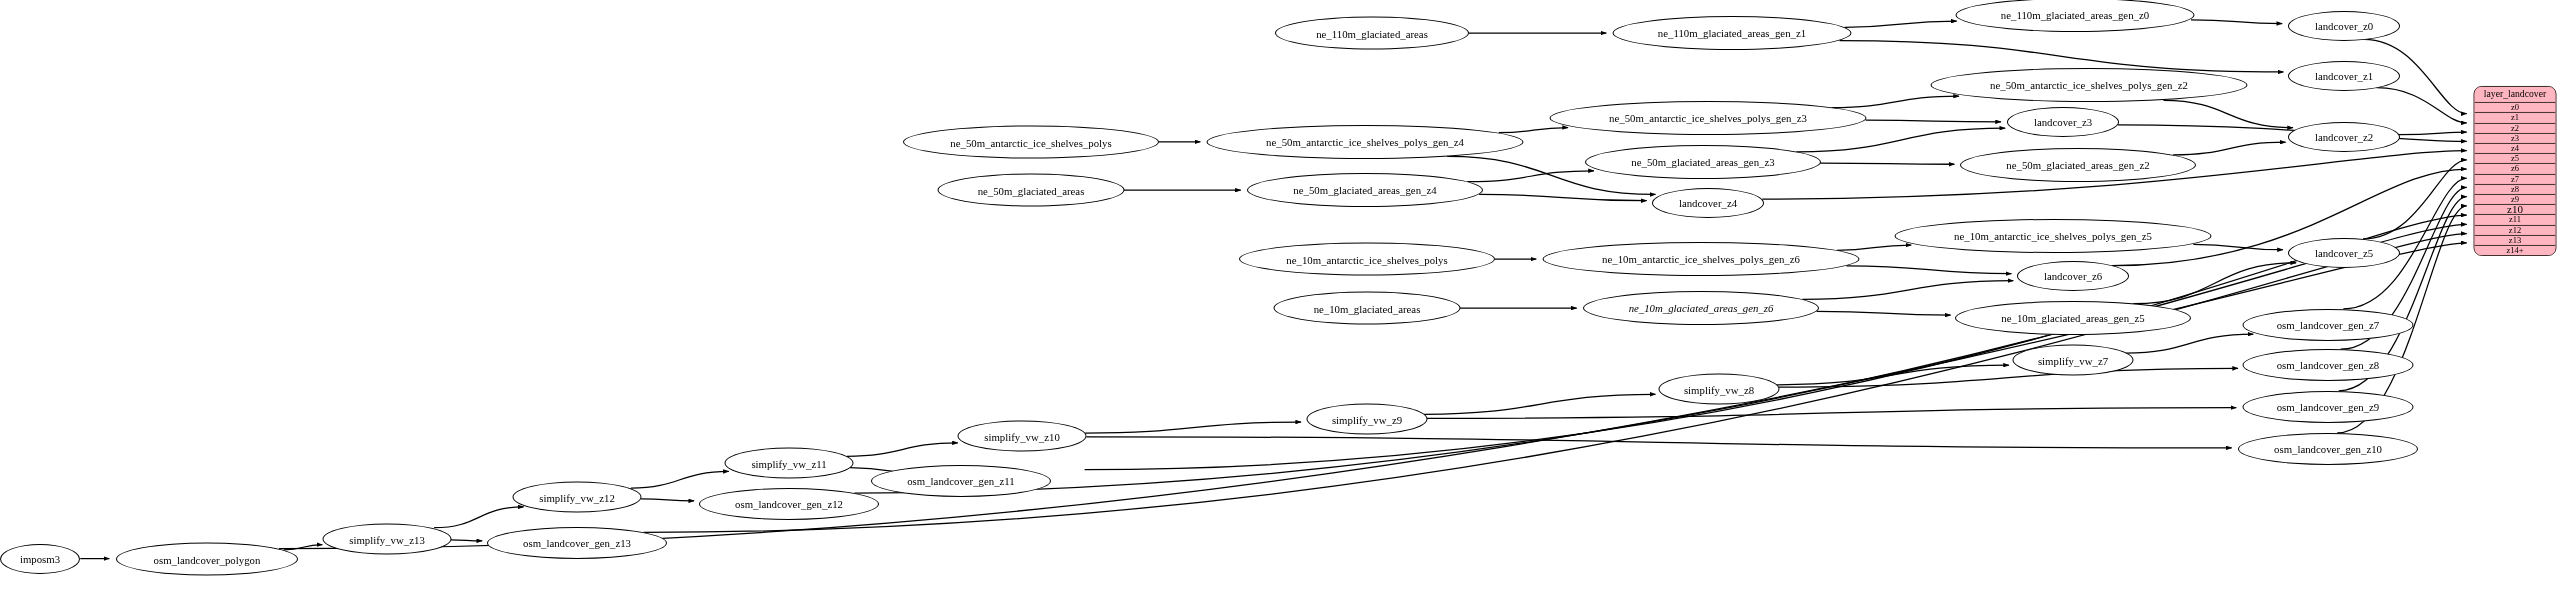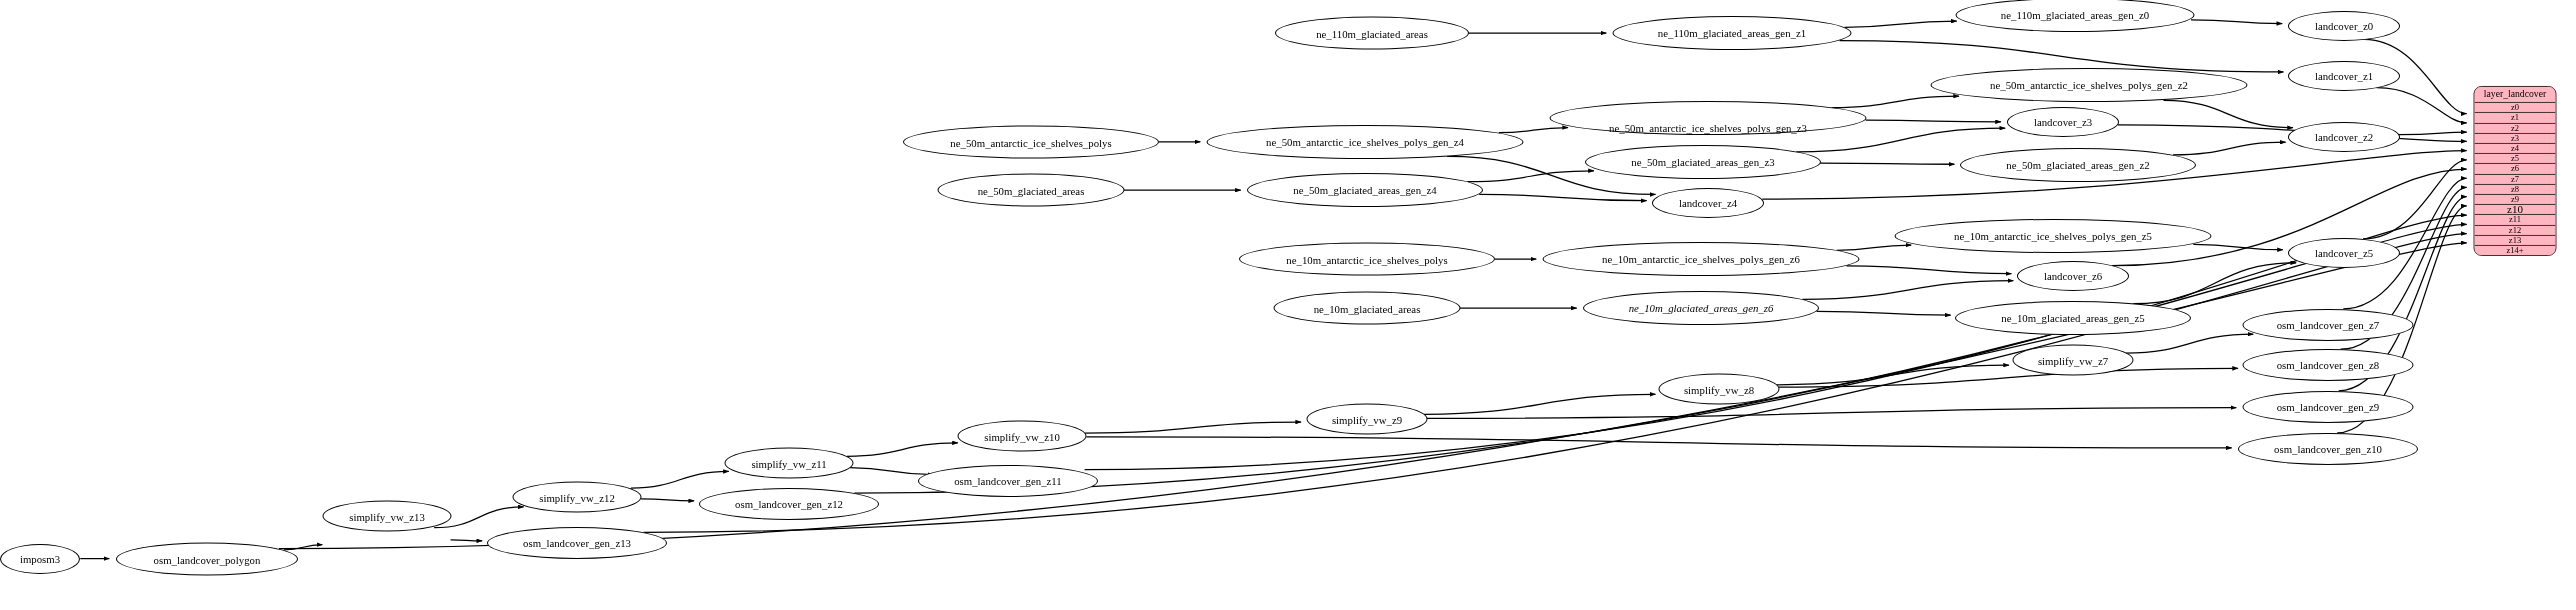--- a/index.html
+++ b/index.html
@@ -103,21 +103,21 @@
       </div>
       <div class="node" style="left: 2344px; top: 76px; width: 112px; height: 30px; font-size: 10.8px;">
         <span>landcover_z1</span>
       </div>
       <div class="node" style="left: 2344px; top: 137px; width: 112px; height: 30px; font-size: 10.8px;">
         <span>landcover_z2</span>
       </div>
       <div class="node" style="left: 2089px; top: 85px; width: 317px; height: 34px; font-size: 10.8px;">
         <span>ne_50m_antarctic_ice_shelves_polys_gen_z2</span>
       </div>
-      <div class="node" style="left: 1708px; top: 118px; width: 317px; height: 34px; font-size: 10.8px; align-items: flex-end;">
+      <div class="node" style="left: 1708px; top: 118px; width: 317px; height: 34px; font-size: 10.8px;">
         <span>ne_50m_antarctic_ice_shelves_polys_gen_z3</span>
       </div>
       <div class="node" style="left: 1365px; top: 142px; width: 317px; height: 34px; font-size: 10.8px;">
         <span>ne_50m_antarctic_ice_shelves_polys_gen_z4</span>
       </div>
       <div class="node" style="left: 1031px; top: 142px; width: 256px; height: 33px; font-size: 10.8px;">
         <span>ne_50m_antarctic_ice_shelves_polys</span>
       </div>
       <div class="node" style="left: 2063px; top: 122px; width: 112px; height: 30px; font-size: 10.8px; justify-content: center;">
         <span>landcover_z3</span>
@@ -181,30 +181,30 @@
       </div>
       <div class="node" style="left: 1022px; top: 436px; width: 129px; height: 31px; font-size: 10.8px;">
         <span>simplify_vw_z10</span>
       </div>
       <div class="node" style="left: 2328px; top: 449px; width: 180px; height: 32px; font-size: 10.8px;">
         <span>osm_landcover_gen_z10</span>
       </div>
       <div class="node" style="left: 789px; top: 463px; width: 129px; height: 31px; font-size: 10.8px;">
         <span>simplify_vw_z11</span>
       </div>
-      <div class="node" style="left: 1008px; top: 481px; width: 180px; height: 32px; font-size: 10.8px; align-items: center;">
+      <div class="node" style="left: 961px; top: 481px; width: 180px; height: 32px; font-size: 10.8px; align-items: center;">
         <span>osm_landcover_gen_z11</span>
       </div>
       <div class="node" style="left: 577px; top: 497px; width: 129px; height: 31px; font-size: 10.8px;">
         <span>simplify_vw_z12</span>
       </div>
       <div class="node" style="left: 789px; top: 504px; width: 180px; height: 32px; font-size: 10.8px;">
         <span>osm_landcover_gen_z12</span>
       </div>
-      <div class="node" style="left: 387px; top: 516px; width: 129px; height: 31px; font-size: 10.8px;">
+      <div class="node" style="left: 387px; top: 539px; width: 129px; height: 31px; font-size: 10.8px;">
         <span>simplify_vw_z13</span>
       </div>
       <div class="node" style="left: 577px; top: 543px; width: 180px; height: 32px; font-size: 10.8px;">
         <span>osm_landcover_gen_z13</span>
       </div>
       <div class="node" style="left: 207px; top: 559px; width: 182px; height: 33px; font-size: 10.8px;">
         <span>osm_landcover_polygon</span>
       </div>
       <div class="node" style="left: 40px; top: 559px; width: 80px; height: 30px; font-size: 10.8px;">
         <span>imposm3</span>

